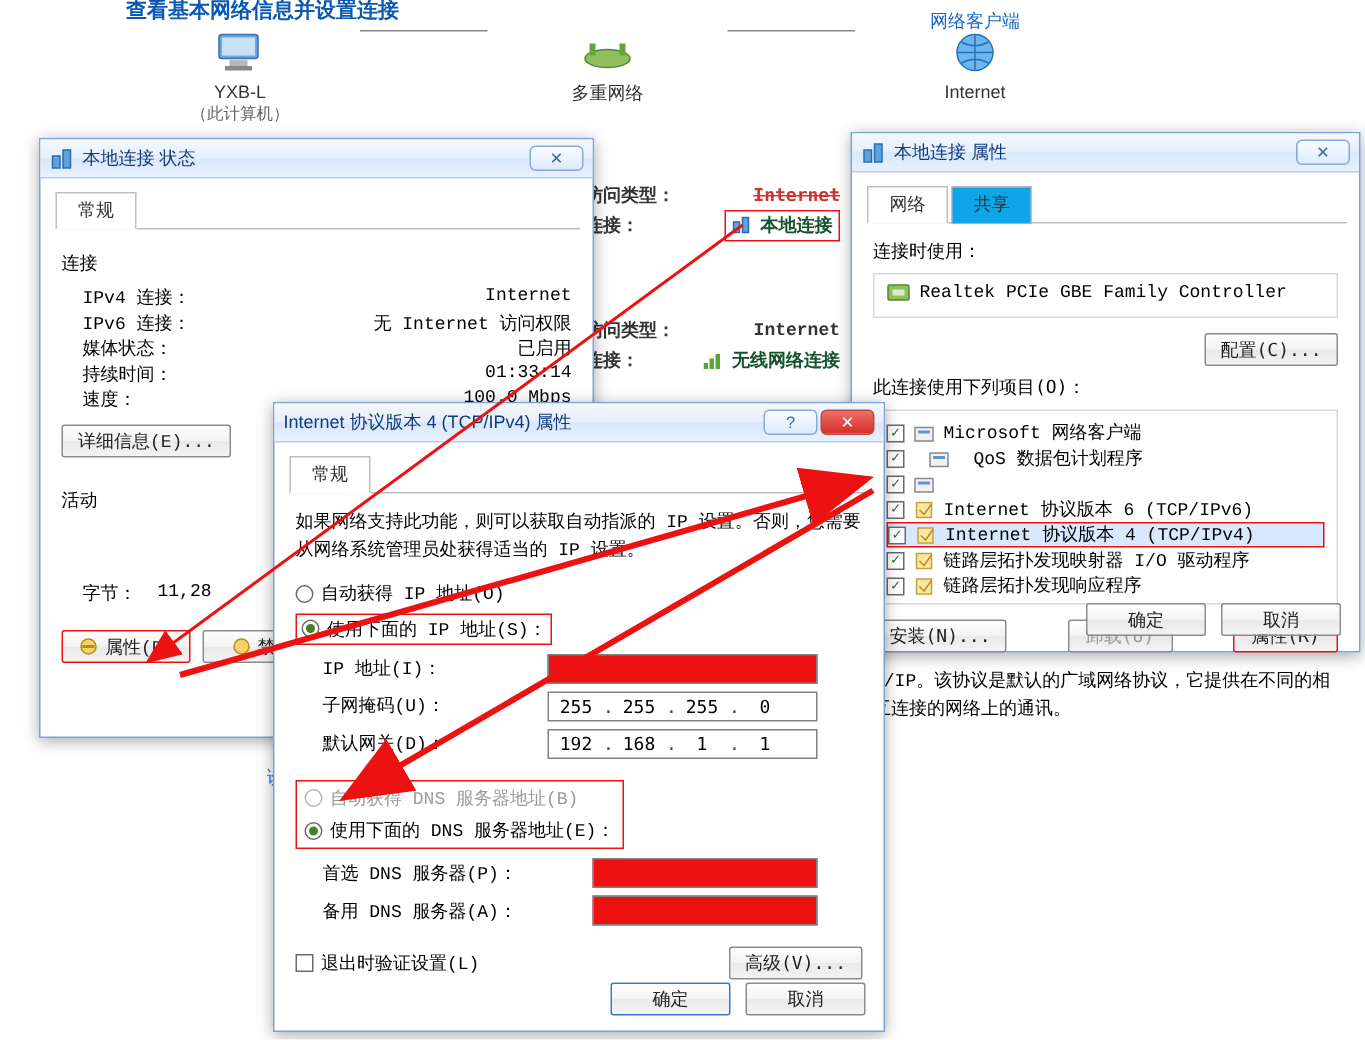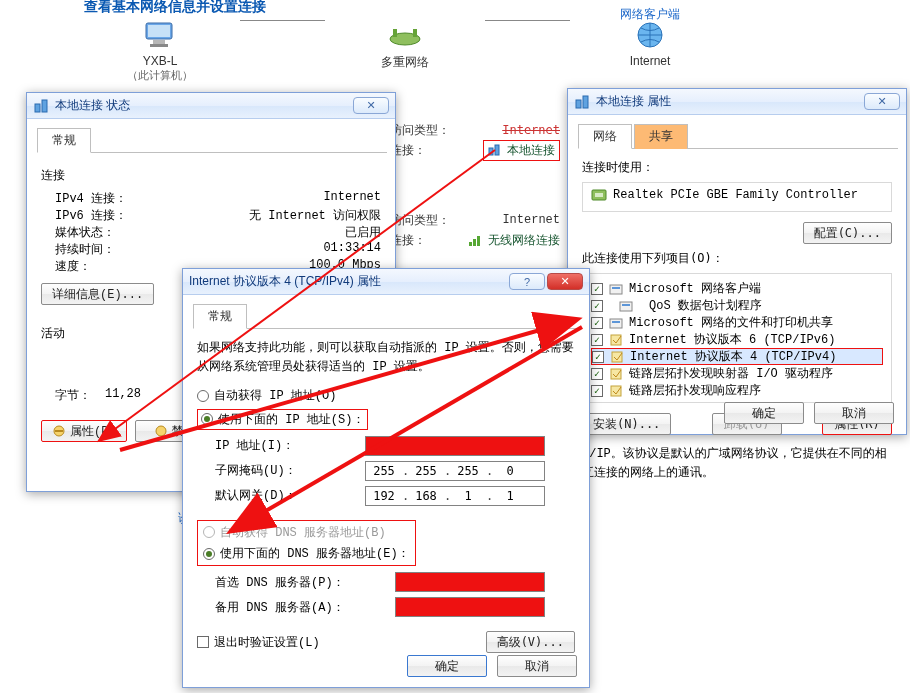--- a/index.html
+++ b/index.html
@@ -47,21 +47,21 @@
     display:flex;align-items:center;justify-content:center;
     color:#416aa7; font-size:11px; cursor:pointer;
   }
   .closebtn.red { border-color:#b74b48; background:linear-gradient(to bottom,#ef6f66,#d32f28); color:#fff; }
   .winbtns { display:flex; gap:2px; }
 
   
   .tabs { display:flex; margin:8px 8px 0 10px; border-bottom:1px solid #bfbfbf; }
   .tab {
     padding:3px 14px; border:1px solid #bfbfbf; border-bottom:none;
-    background:#fdba74; position:relative; top:1px; margin-right:2px;
+    background:#0ea5e9; position:relative; top:1px; margin-right:2px;
     color:#333;
   }
   .tab.active { background:#fff; border-bottom:1px solid #fff; }
 
   .body { padding:10px 14px; font-family: SimSun, monospace; }
   .mono { font-family: SimSun, "Courier New", monospace; }
 
   .btn {
     display:inline-flex; align-items:center; justify-content:center;
     min-width:80px; height:22px; padding:0 10px;
@@ -85,21 +85,21 @@
   }
   .radio.checked .r::after { content:""; width:6px;height:6px;border-radius:50%;background:#4a7d27; }
   .radio.disabled { color:#9a9a9a; }
   .radio.disabled .r { border-color:#b5b5b5; }
   .checkbox .c { width:12px;height:12px;border:1px solid #6a6a6a;background:#fff;display:inline-flex;align-items:center;justify-content:center; }
   .checkbox.checked .c::after { content:"✓"; font-size:10px; color:#2a6c1e; line-height:1; }
 
   .redbox { border:1px solid #e11; }
 
   
-  .maininfo { position:absolute; left:390px; top:120px; width:170px; font-family:SimSun,monospace; color:#333;}
+  .maininfo { position:absolute; left:390px; top:120px; width:170px; font-family:SimSun,monospace; color:#333;font-weight:bold;}
   .maininfo .row { display:flex; justify-content:space-between; height:20px; align-items:center;}
   .linklike { color:#14532d; cursor:pointer; }
   .internet-struck { color:#c33; text-decoration:line-through; }
 
   
   svg.anno { position:absolute; left:0; top:0; width:910px; height:693px; pointer-events:none; }
 
   .group-pane { border:1px solid #d9d9d9; margin:6px 0 10px; padding:6px 8px 10px; position:relative; background:#fff; }
 </style>
 </head>
@@ -294,21 +294,20 @@
             <span class="mono">QoS 数据包计划程序</span>
           </div>
           <div style="display: flex; align-items: center; gap: 6px; height: 17px;">
             <span class="checkbox checked">
               <span class="c"></span>
             </span>
             <svg width="14" height="14">
               <rect x="1" y="3" width="12" height="9" fill="#f1f1f1" stroke="#888"></rect>
               <rect x="3" y="5" width="8" height="2" fill="#5d96d8"></rect>
             </svg>
-            <span class="mono">Microsoft 网络的文件和打印机共享</span>
           </div>
           <div style="display: flex; align-items: center; gap: 6px; height: 17px;">
             <span class="checkbox checked">
               <span class="c"></span>
             </span>
             <svg width="14" height="14">
               <rect x="2" y="2" width="10" height="10" fill="#f6e7a3" stroke="#c4a33c"></rect>
               <path d="M4 7 L7 10 L12 3" stroke="#c08a1e" fill="none"></path>
             </svg>
             <span class="mono">Internet 协议版本 6 (TCP/IPv6)</span>

